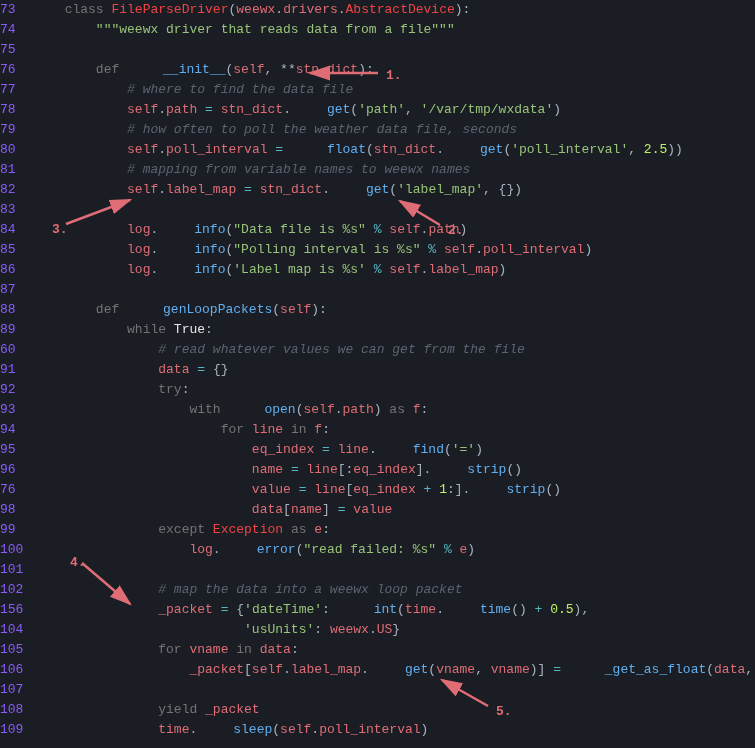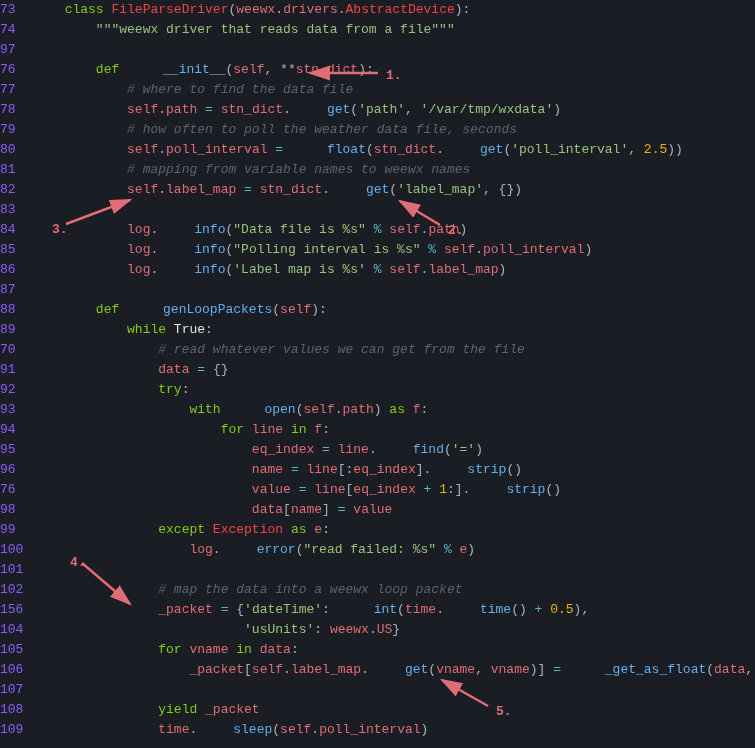--- a/index.html
+++ b/index.html
@@ -17,25 +17,25 @@
     .editor { display: flex; }
     .gutter {
       width: 42px;
       text-align: left;
       padding-right: 10px;
       color: #8b5cf6;
       user-select: none;
     }
     .code { flex: 1; white-space: pre; }
     .line { height: 20px; }
-    .kw { color: #84cc16; }
+    .kw { color: #737373; }
     .fn { color: #61afef; margin-left: 36px; }
     .cls { color: #ef4444; }
     .str { color: #98c379; }
-    .num { color: #eab308; }
+    .num { color: #bef264; }
     .cm { color: #5c6370; font-style: italic; margin-top: 6px; }
     .self { color: #e06c75; }
     .prop { color: #e06c75; margin-top: 25px; }
     .bool { color: #e5e5e5; }
     .op { color: #56b6c2; }
     .annotation-layer {
       position: absolute;
       top: 0; left: 0;
       width: 100%; height: 100%;
       pointer-events: none;
@@ -52,36 +52,36 @@
       fill: #e06c75;
     }
   </style>
 </head>
 <body>
 
 <div class="editor">
   <div class="gutter" id="gutter">
       <div class="line">73</div>
       <div class="line">74</div>
-      <div class="line">97</div>
+      <div class="line">75</div>
       <div class="line">76</div>
       <div class="line">77</div>
       <div class="line">78</div>
       <div class="line">79</div>
       <div class="line">80</div>
       <div class="line">81</div>
       <div class="line">82</div>
       <div class="line">83</div>
       <div class="line">84</div>
       <div class="line">85</div>
       <div class="line">86</div>
       <div class="line">87</div>
       <div class="line">88</div>
       <div class="line">89</div>
-      <div class="line">70</div>
+      <div class="line">60</div>
       <div class="line">91</div>
       <div class="line">92</div>
       <div class="line">93</div>
       <div class="line">94</div>
       <div class="line">95</div>
       <div class="line">96</div>
       <div class="line">76</div>
       <div class="line">98</div>
       <div class="line">99</div>
       <div class="line">100</div>

